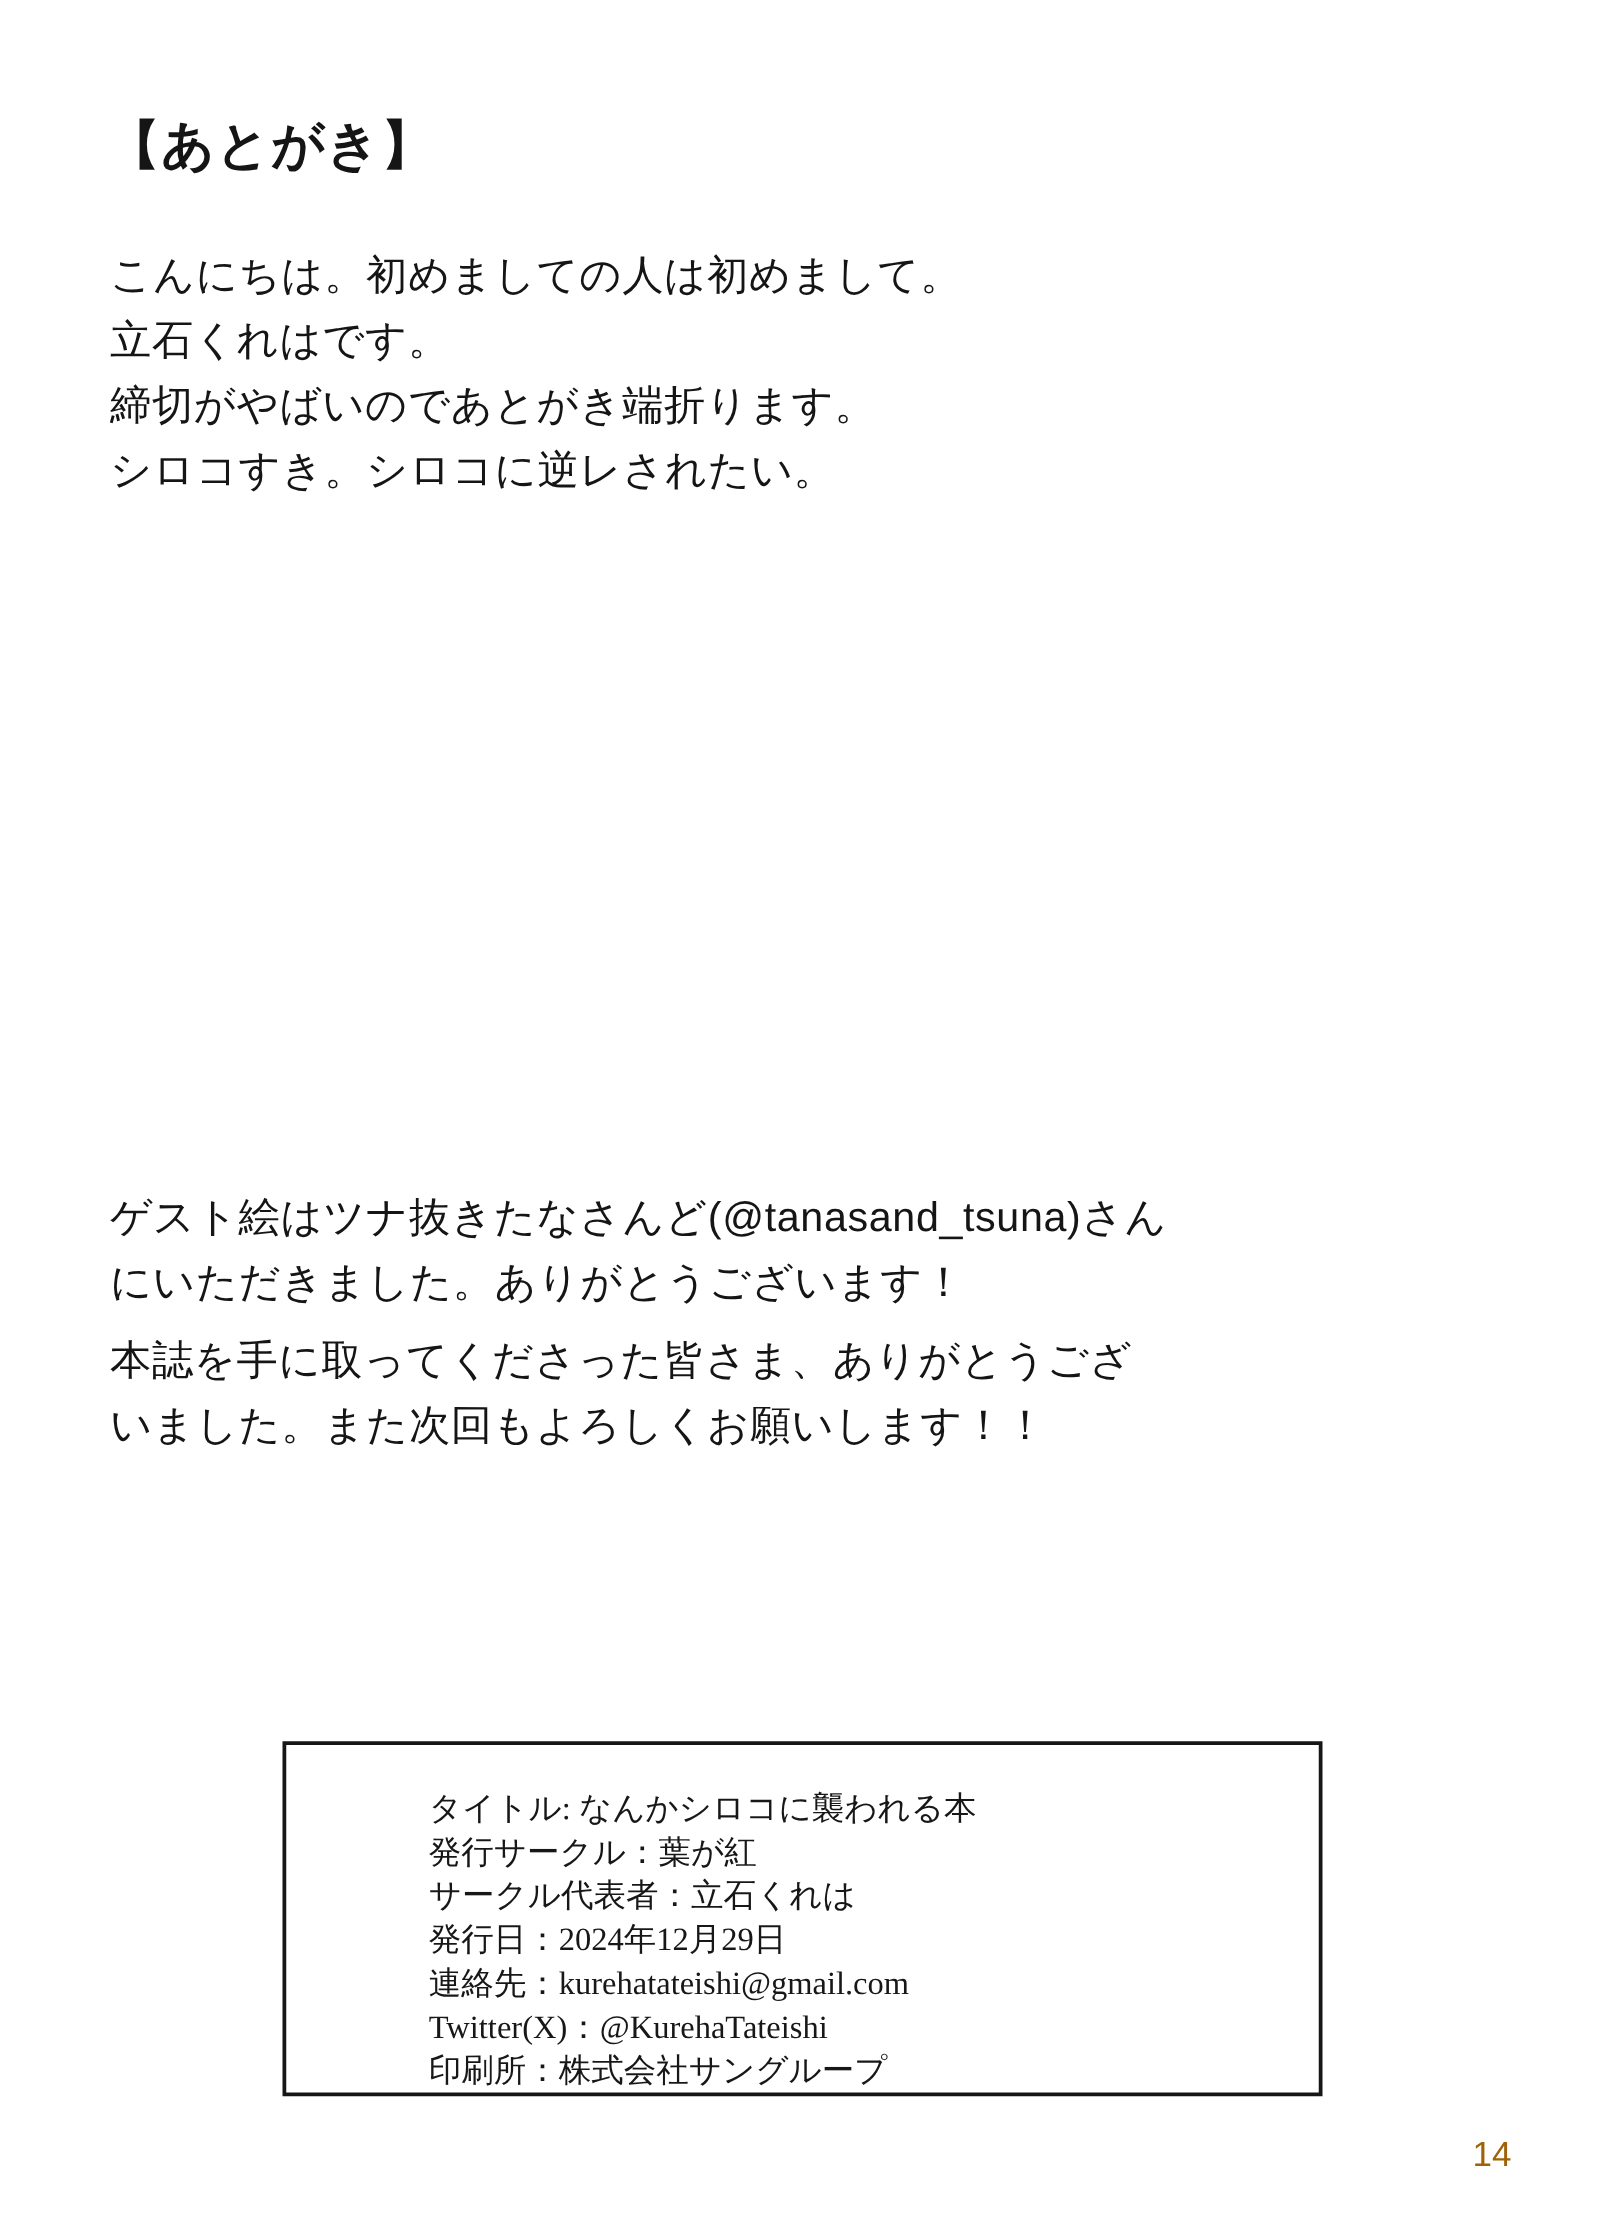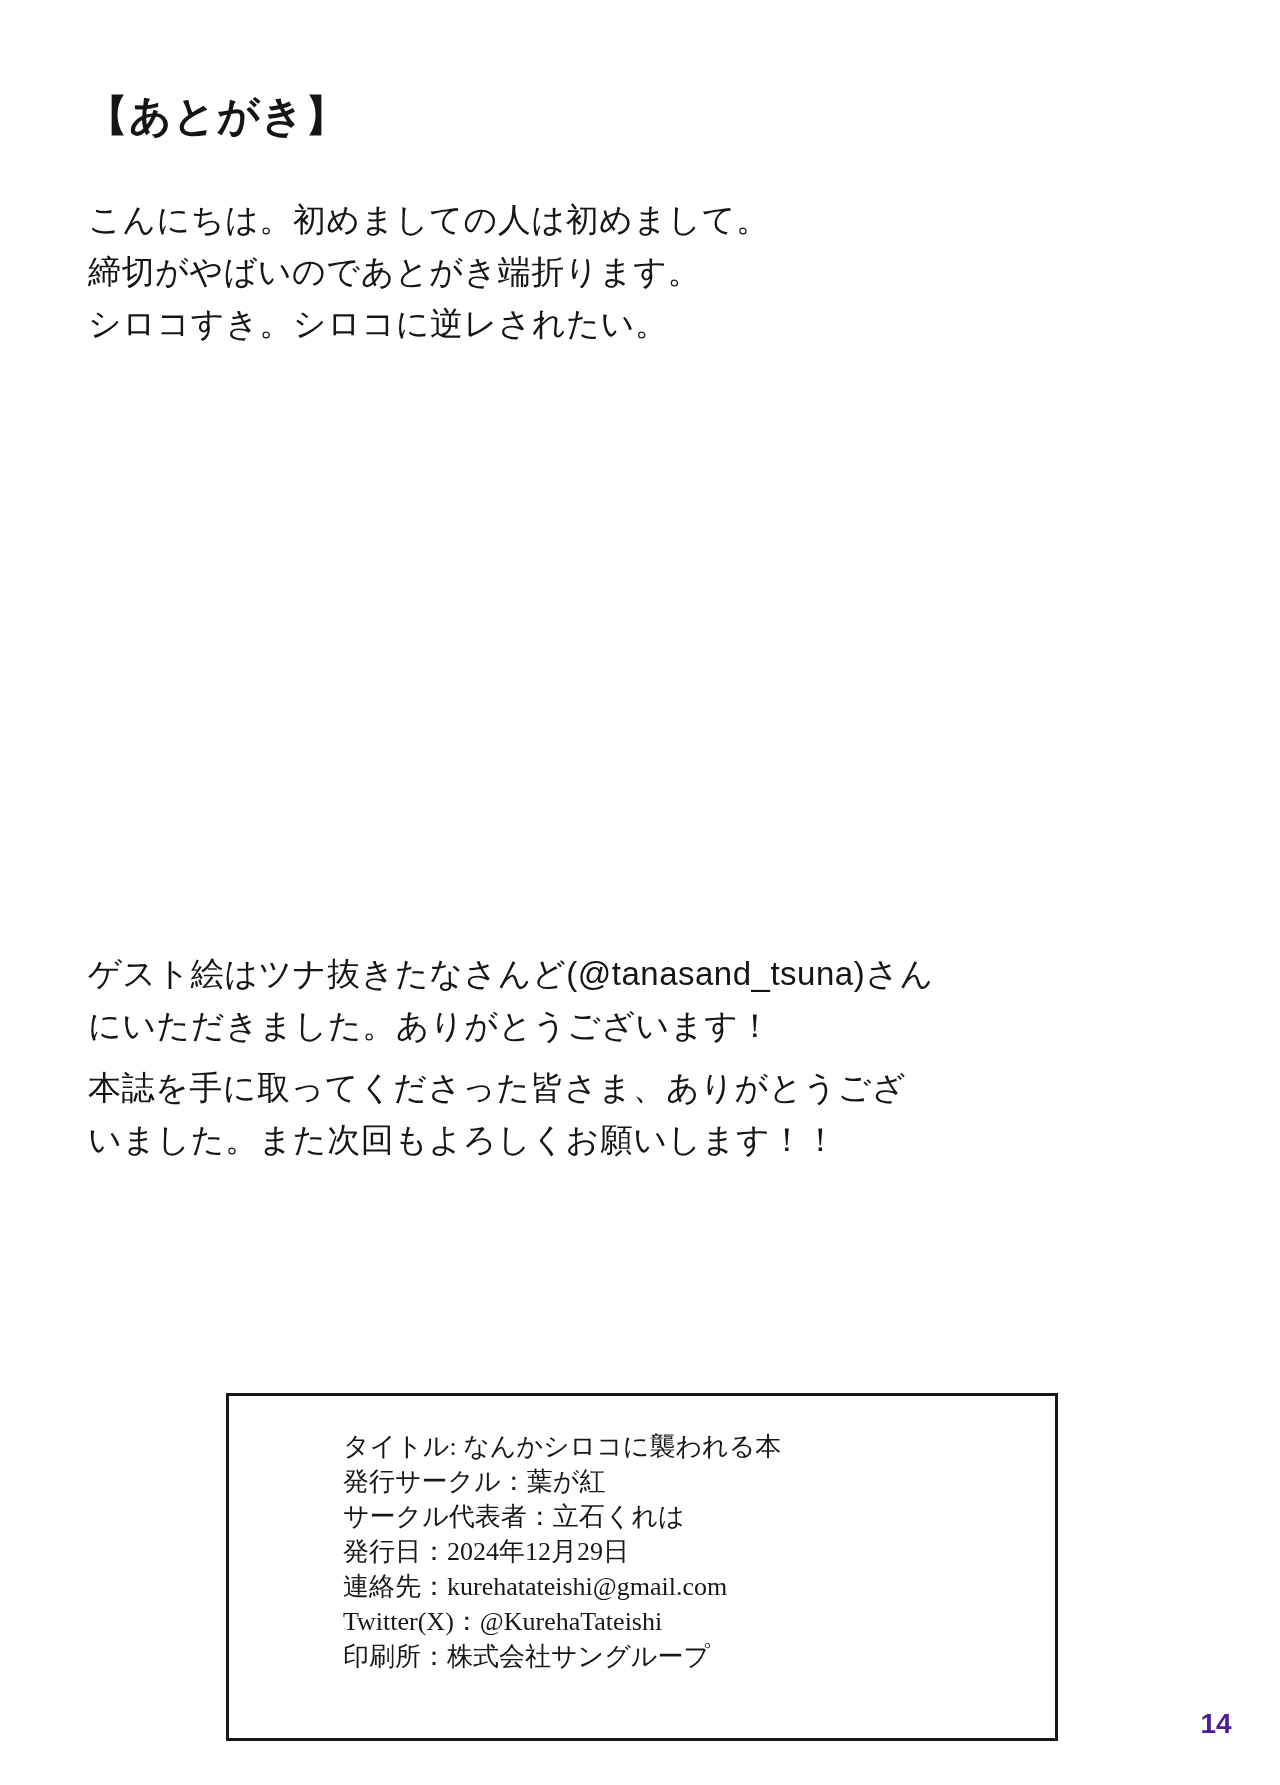--- a/index.html
+++ b/index.html
@@ -37,56 +37,56 @@
   }
   .para .line { white-space: pre; }
   .para1 { top: 194px; }
   .para2 { top: 948px; }
   .para3 { top: 1062px; }
   .colophon {
     position: absolute;
     left: 226px;
     top: 1393px;
     width: 832px;
-    height: 348px;
+    height: 284px;
     border: 3px solid #161616;
     box-sizing: border-box;
     background: #ffffff;
   }
   .colophon-inner {
     position: absolute;
     left: 114px;
     top: 33px;
     font-family: "Liberation Serif", "DejaVu Serif", serif;
     font-size: 26px;
     font-weight: 400;
     line-height: 35px;
     color: #171717;
   }
   .colophon-inner .cline { white-space: pre; }
   .page-number {
     position: absolute;
     left: 1178px;
     top: 1708px;
     width: 76px;
-    text-align: center;
     font-size: 28px;
-    font-weight: 700;
-    color: #4c1d95;
+    font-weight: 400;
+    color: #a16207;
   }
 </style>
 </head>
 <body>
 
 <div class="page">
 
   <h1 class="heading">【あとがき】</h1>
 
   <div class="para para1">
     <div class="line">こんにちは。初めましての人は初めまして。</div>
+    <div class="line">立石くれはです。</div>
     <div class="line">締切がやばいのであとがき端折ります。</div>
     <div class="line">シロコすき。シロコに逆レされたい。</div>
   </div>
 
   <div class="para para2">
     <div class="line">ゲスト絵はツナ抜きたなさんど(@tanasand_tsuna)さん</div>
     <div class="line">にいただきました。ありがとうございます！</div>
   </div>
 
   <div class="para para3">

